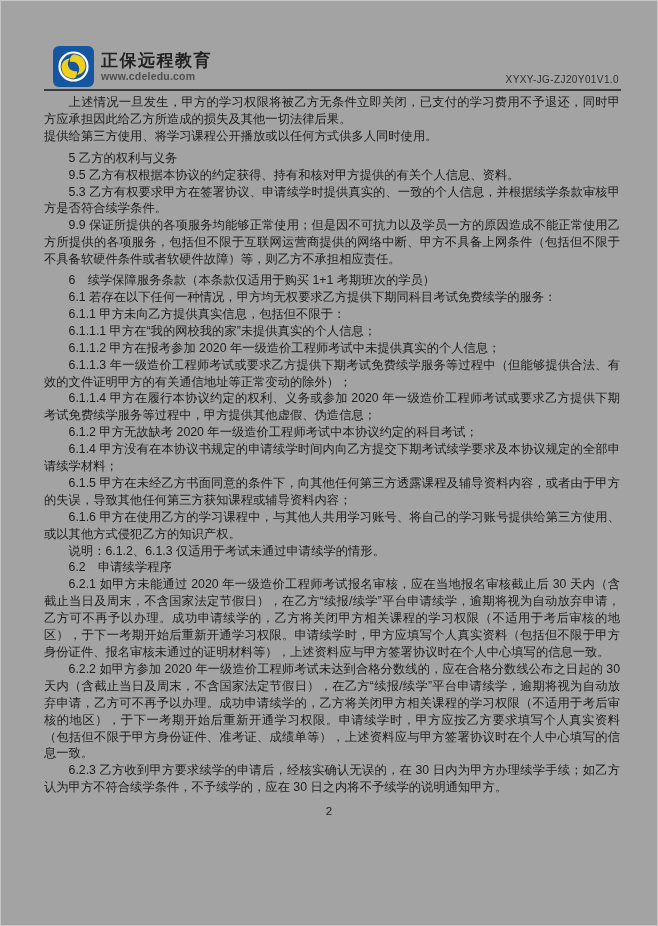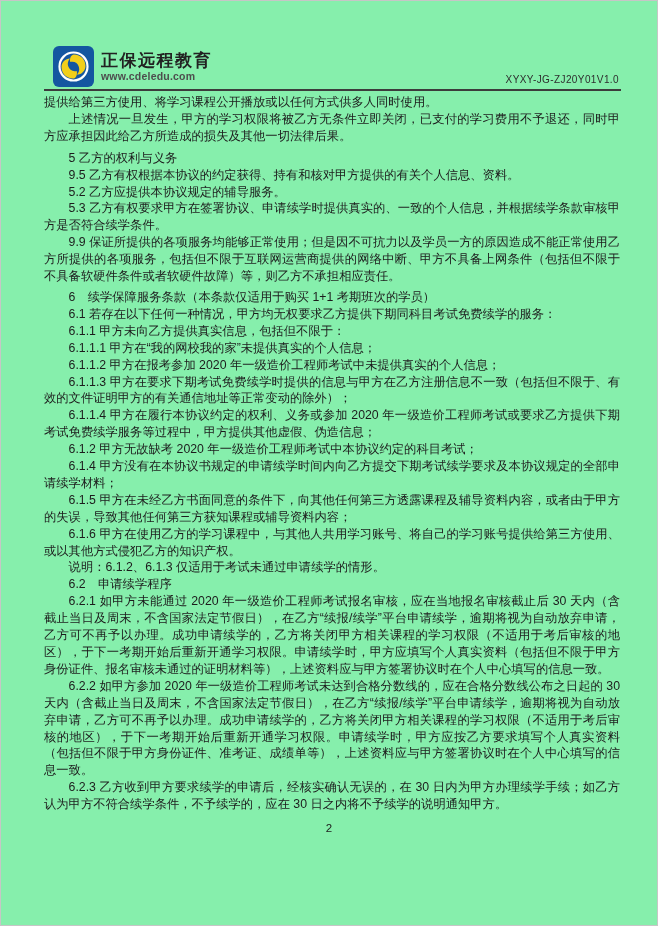--- a/index.html
+++ b/index.html
@@ -3,21 +3,21 @@
 <meta charset="utf-8">
 <style>
   html, body { margin: 0; padding: 0; background: #ffffff; }
   body {
     width: 658px; height: 926px;
     font-family: "Liberation Sans", "DejaVu Sans", sans-serif;
   }
   .page {
     box-sizing: border-box;
     width: 658px; height: 926px;
-    background: #86efac;
+    background: #a3a3a3;
     border: 1px solid #c6c6c6;
     overflow: hidden;
     position: relative;
   }
   .header {
     display: flex;
     align-items: flex-end;
     justify-content: space-between;
     margin: 45px 38px 0 52px;
   }
@@ -75,33 +75,32 @@
         <div class="brand-name">正保远程教育</div>
         <div class="brand-site">www.cdeledu.com</div>
       </div>
     </div>
     <div class="doc-code">XYXY-JG-ZJ20Y01V1.0</div>
   </div>
 
   <div class="rule"></div>
 
   <div class="content">
+      <div class="para indent">上述情况一旦发生，甲方的学习权限将被乙方无条件立即关闭，已支付的学习费用不予退还，同时甲方应承担因此给乙方所造成的损失及其他一切法律后果。</div>
       <div class="para">提供给第三方使用、将学习课程公开播放或以任何方式供多人同时使用。</div>
-      <div class="para indent">上述情况一旦发生，甲方的学习权限将被乙方无条件立即关闭，已支付的学习费用不予退还，同时甲方应承担因此给乙方所造成的损失及其他一切法律后果。</div>
       <div class="para bold indent" style="margin-top: 5px;">5 乙方的权利与义务</div>
       <div class="para indent">9.5 乙方有权根据本协议的约定获得、持有和核对甲方提供的有关个人信息、资料。</div>
-      <div class="para indent">5.2 乙方应提供本协议规定的辅导服务。</div>
       <div class="para indent">5.3 乙方有权要求甲方在签署协议、申请续学时提供真实的、一致的个人信息，并根据续学条款审核甲方是否符合续学条件。</div>
       <div class="para indent">9.9 保证所提供的各项服务均能够正常使用；但是因不可抗力以及学员一方的原因造成不能正常使用乙方所提供的各项服务，包括但不限于互联网运营商提供的网络中断、甲方不具备上网条件（包括但不限于不具备软硬件条件或者软硬件故障）等，则乙方不承担相应责任。</div>
       <div class="para bold indent" style="margin-top: 4px;">6　续学保障服务条款（本条款仅适用于购买 1+1 考期班次的学员）</div>
       <div class="para indent">6.1 若存在以下任何一种情况，甲方均无权要求乙方提供下期同科目考试免费续学的服务：</div>
       <div class="para indent">6.1.1 甲方未向乙方提供真实信息，包括但不限于：</div>
       <div class="para indent">6.1.1.1 甲方在“我的网校我的家”未提供真实的个人信息；</div>
       <div class="para indent">6.1.1.2 甲方在报考参加 2020 年一级造价工程师考试中未提供真实的个人信息；</div>
-      <div class="para indent">6.1.1.3 甲方在要求下期考试免费续学时提供的信息与甲方在乙方注册信息不一致（包括但不限于、有效的文件证明甲方的有关通信地址等正常变动的除外）；</div>
+      <div class="para indent">6.1.1.3 年一级造价工程师考试或要求乙方提供下期考试免费续学服务等过程中（但能够提供合法、有效的文件证明甲方的有关通信地址等正常变动的除外）；</div>
       <div class="para indent">6.1.1.4 甲方在履行本协议约定的权利、义务或参加 2020 年一级造价工程师考试或要求乙方提供下期考试免费续学服务等过程中，甲方提供其他虚假、伪造信息；</div>
       <div class="para indent">6.1.2 甲方无故缺考 2020 年一级造价工程师考试中本协议约定的科目考试；</div>
       <div class="para indent">6.1.4 甲方没有在本协议书规定的申请续学时间内向乙方提交下期考试续学要求及本协议规定的全部申请续学材料；</div>
       <div class="para indent">6.1.5 甲方在未经乙方书面同意的条件下，向其他任何第三方透露课程及辅导资料内容，或者由于甲方的失误，导致其他任何第三方获知课程或辅导资料内容；</div>
       <div class="para indent">6.1.6 甲方在使用乙方的学习课程中，与其他人共用学习账号、将自己的学习账号提供给第三方使用、或以其他方式侵犯乙方的知识产权。</div>
       <div class="para indent">说明：6.1.2、6.1.3 仅适用于考试未通过申请续学的情形。</div>
       <div class="para indent">6.2　申请续学程序</div>
       <div class="para indent">6.2.1 如甲方未能通过 2020 年一级造价工程师考试报名审核，应在当地报名审核截止后 30 天内（含截止当日及周末，不含国家法定节假日），在乙方“续报/续学”平台申请续学，逾期将视为自动放弃申请，乙方可不再予以办理。成功申请续学的，乙方将关闭甲方相关课程的学习权限（不适用于考后审核的地区），于下一考期开始后重新开通学习权限。申请续学时，甲方应填写个人真实资料（包括但不限于甲方身份证件、报名审核未通过的证明材料等），上述资料应与甲方签署协议时在个人中心填写的信息一致。</div>
       <div class="para indent">6.2.2 如甲方参加 2020 年一级造价工程师考试未达到合格分数线的，应在合格分数线公布之日起的 30 天内（含截止当日及周末，不含国家法定节假日），在乙方“续报/续学”平台申请续学，逾期将视为自动放弃申请，乙方可不再予以办理。成功申请续学的，乙方将关闭甲方相关课程的学习权限（不适用于考后审核的地区），于下一考期开始后重新开通学习权限。申请续学时，甲方应按乙方要求填写个人真实资料（包括但不限于甲方身份证件、准考证、成绩单等），上述资料应与甲方签署协议时在个人中心填写的信息一致。</div>
       <div class="para indent">6.2.3 乙方收到甲方要求续学的申请后，经核实确认无误的，在 30 日内为甲方办理续学手续；如乙方认为甲方不符合续学条件，不予续学的，应在 30 日之内将不予续学的说明通知甲方。</div>

